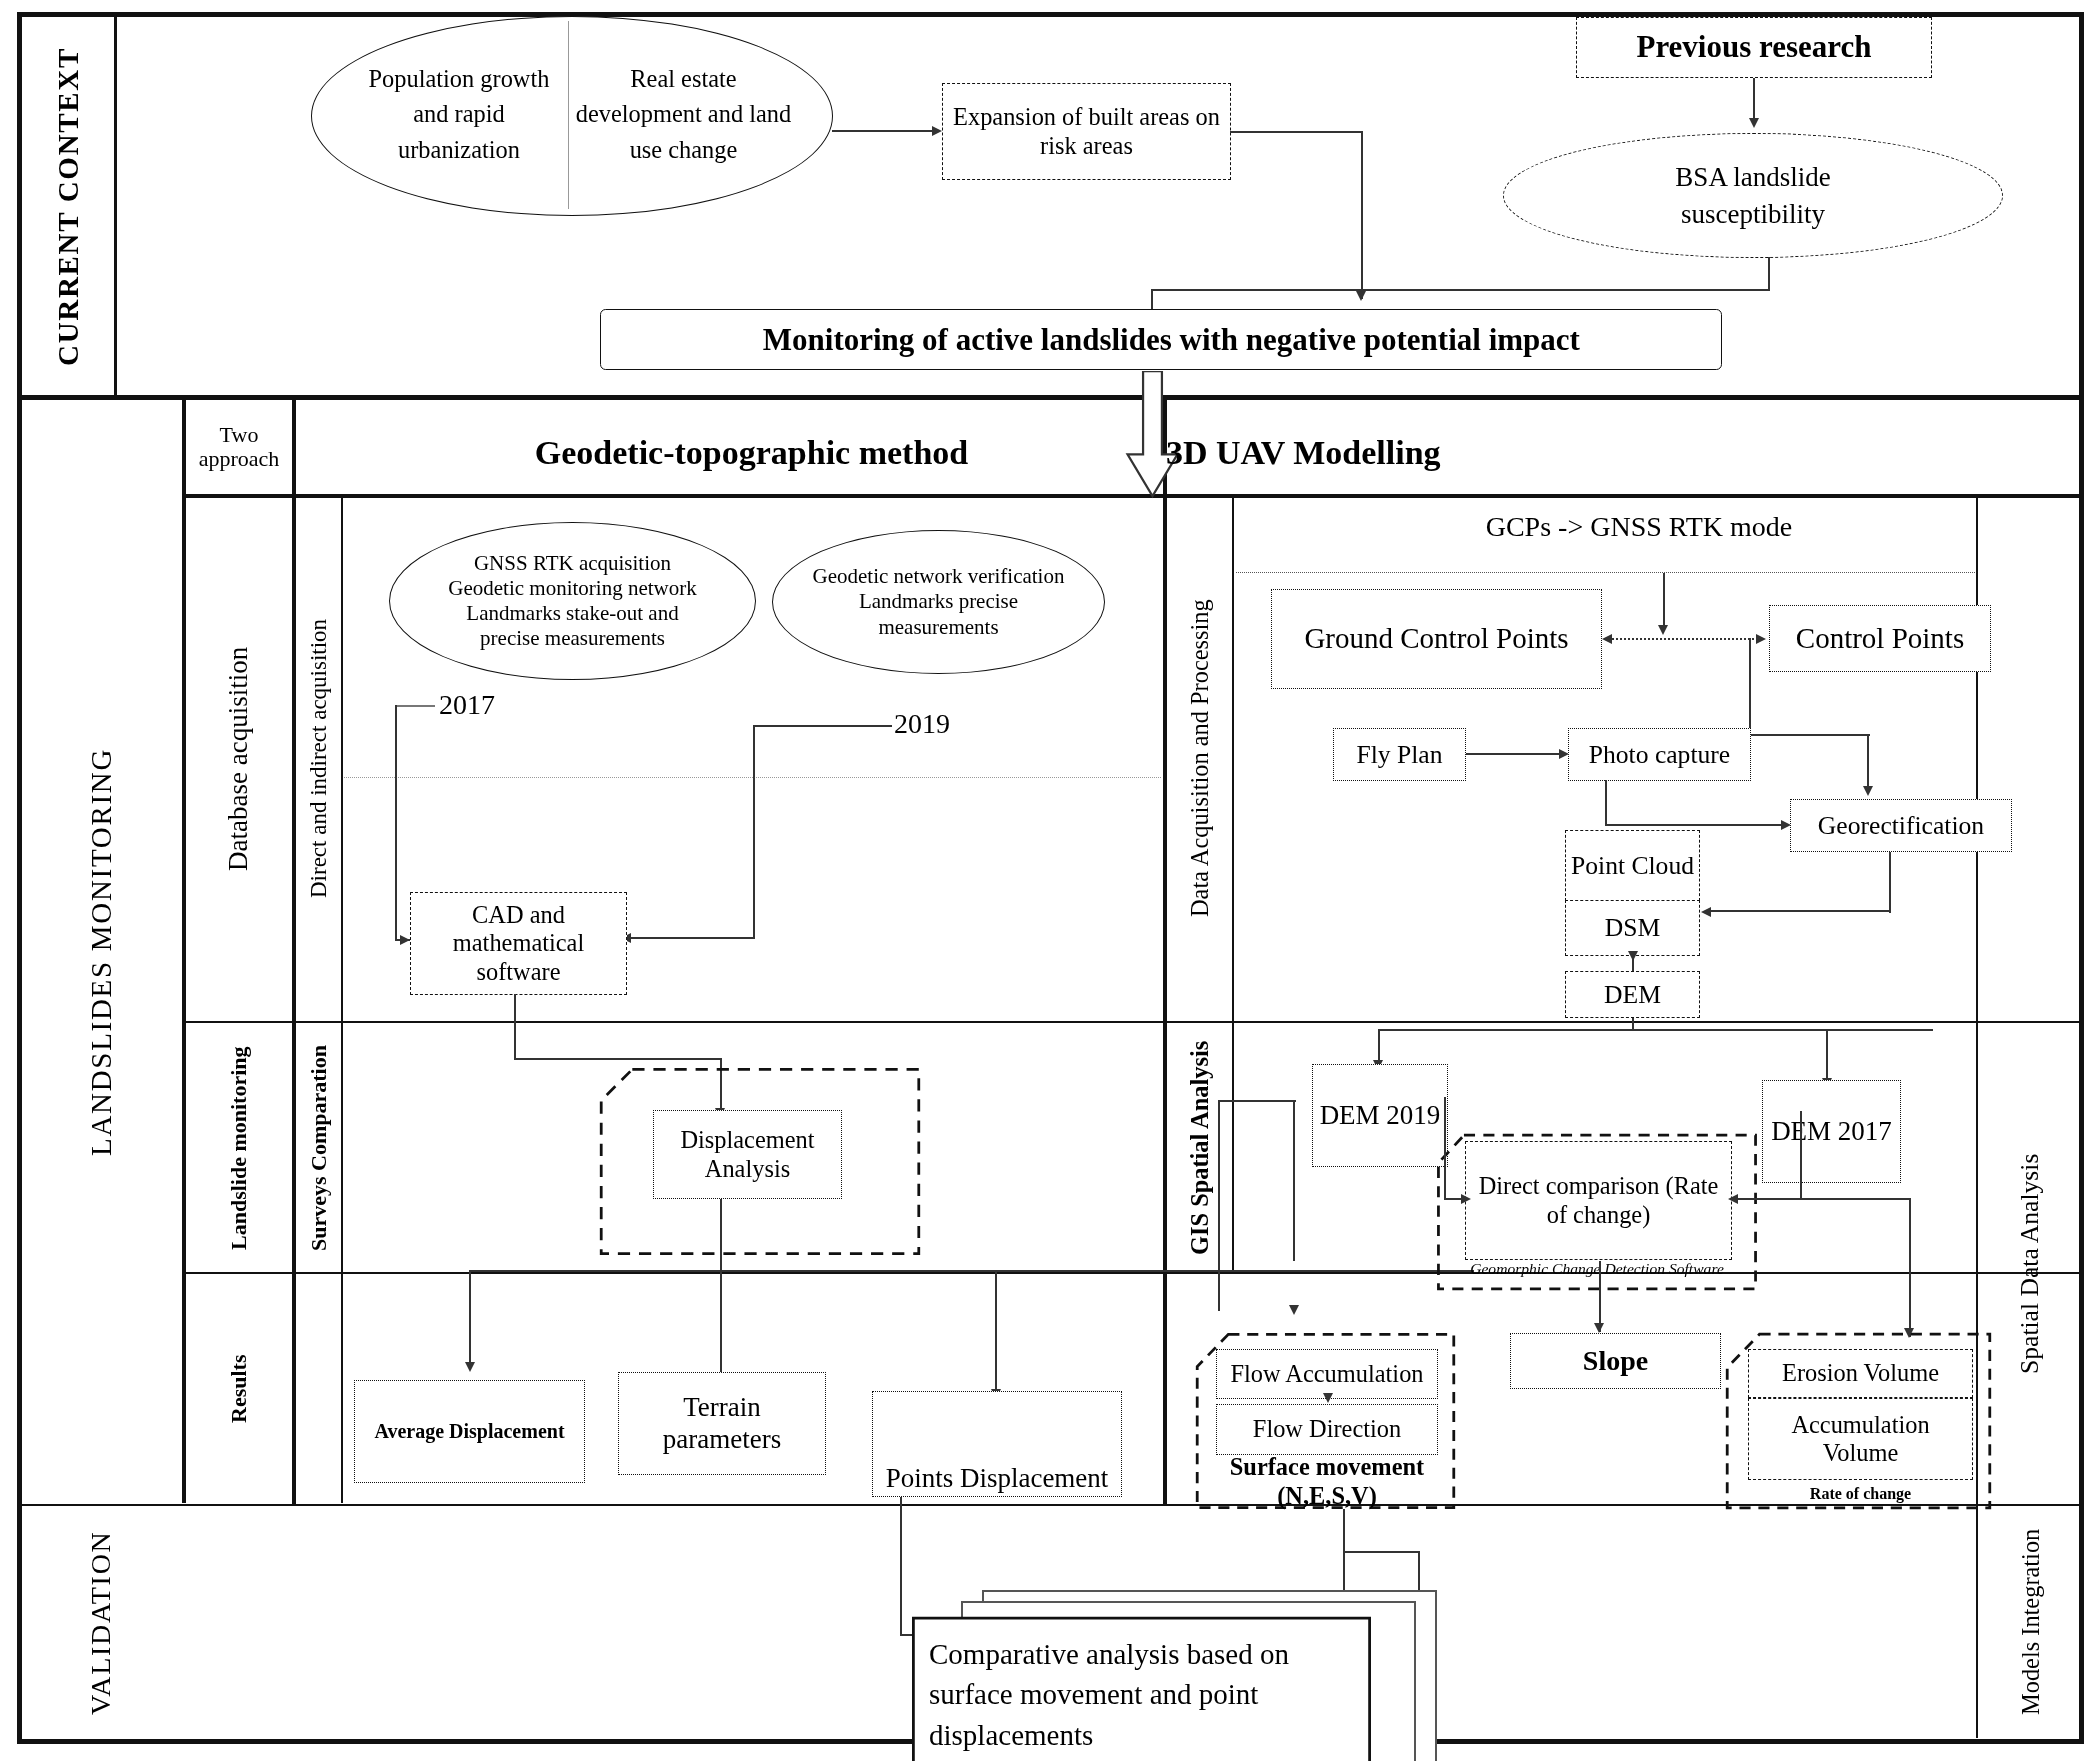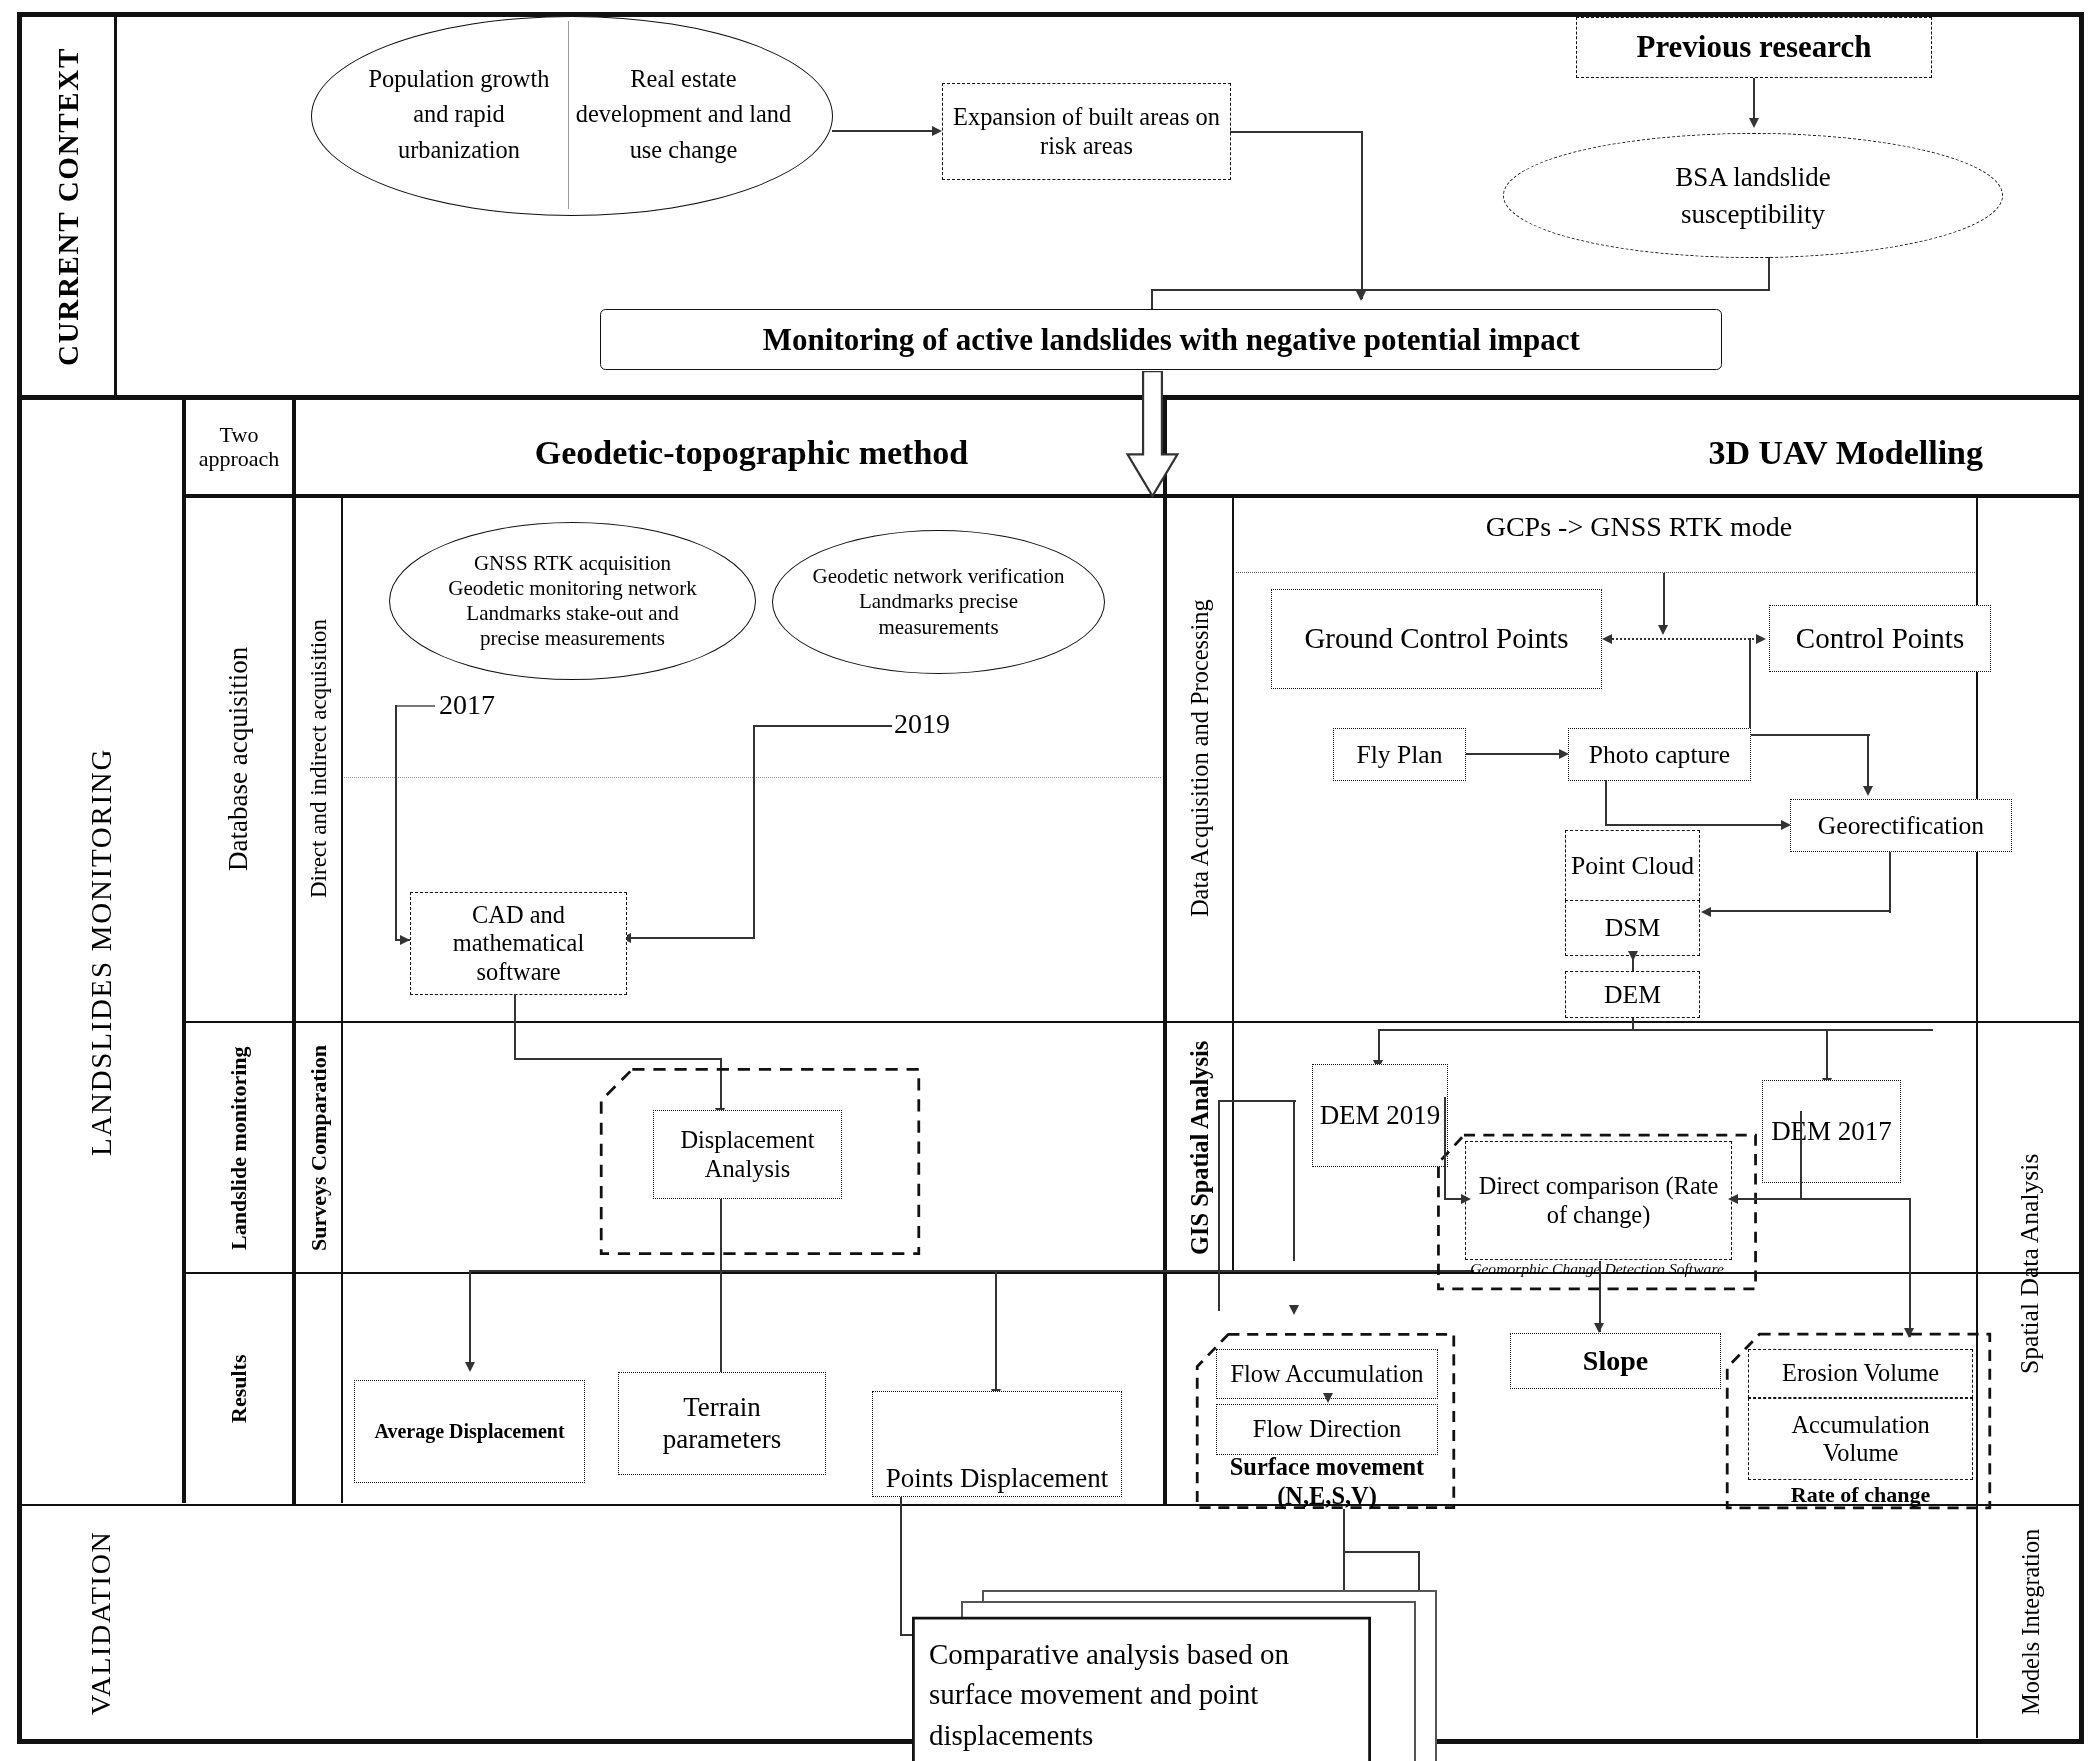--- a/index.html
+++ b/index.html
@@ -127,21 +127,21 @@
     <span>Monitoring of active landslides with negative potential impact</span>
   </div>
 
   <svg class="bigarrow" style="left:1122px;top:371px;" width="61" height="128" viewBox="0 0 110 230">
     <polygon points="38,0 72,0 72,150 100,150 55,225 10,150 38,150" fill="#ffffff" stroke="#333" stroke-width="4"></polygon>
   </svg>
 
   <div class="abs bold" style="left:343px;top:422px;width:817px;height:61px;display:flex;align-items:center;justify-content:center;font-size:34px;">
     <span>Geodetic-topographic method</span>
   </div>
-  <div class="abs bold" style="left:1166px;top:422px;width:817px;height:61px;display:flex;align-items:center;justify-content:flex-end;font-size:34px;">
+  <div class="abs bold" style="left:1166px;top:422px;width:817px;height:61px;display:flex;align-items:center;justify-content:flex-start;font-size:34px;">
     <span>3D UAV Modelling</span>
   </div>
 
   <div class="vlabel" style="left:189px;top:405px;width:100px;height:83px;writing-mode:horizontal-tb;transform:none;font-size:22px;">
     <span>Two approach</span>
   </div>
 
   <div class="vlabel" style="left:187px;top:499px;width:103px;height:519px;font-size:27px;">
     <span>Database acquisition</span>
   </div>
@@ -364,21 +364,21 @@
 
   <svg class="abs" style="left:1725px;top:1332px;" width="267" height="178" viewBox="0 0 480 320">
     <polygon points="62,4 476,4 476,316 4,316 4,64" fill="none" stroke="#111" stroke-width="5" stroke-dasharray="20,14"></polygon>
   </svg>
   <div class="node dashdot" style="left:1748px;top:1349px;width:225px;height:49px;font-size:24.4px;">
     <span>Erosion Volume</span>
   </div>
   <div class="node dashdot" style="left:1748px;top:1398px;width:225px;height:82px;font-size:24.4px;">
     <span>Accumulation Volume</span>
   </div>
-  <div class="node nobox bold" style="left:1748px;top:1478px;width:225px;height:33px;font-size:22px;">
+  <div class="node nobox bold" style="left:1748px;top:1478px;width:225px;height:33px;font-size:16px;">
     <span>Rate of change</span>
   </div>
 
   <div class="conn" style="left:1343px;top:1509px;width:2.2px;height:121px;"></div>
   <div class="conn" style="left:1343px;top:1551px;width:77px;height:2.2px;"></div>
   <div class="conn" style="left:1418px;top:1551px;width:2.2px;height:83px;"></div>
   <div class="conn" style="left:1376px;top:1632px;width:43px;height:2.2px;"></div>
   <div class="arrow-l" style="left:1370px;top:1628px;"></div>
 
   <div class="abs" style="left:982px;top:1590px;width:455px;height:214px;border:2.2px solid #555;background:#fff;"></div>

